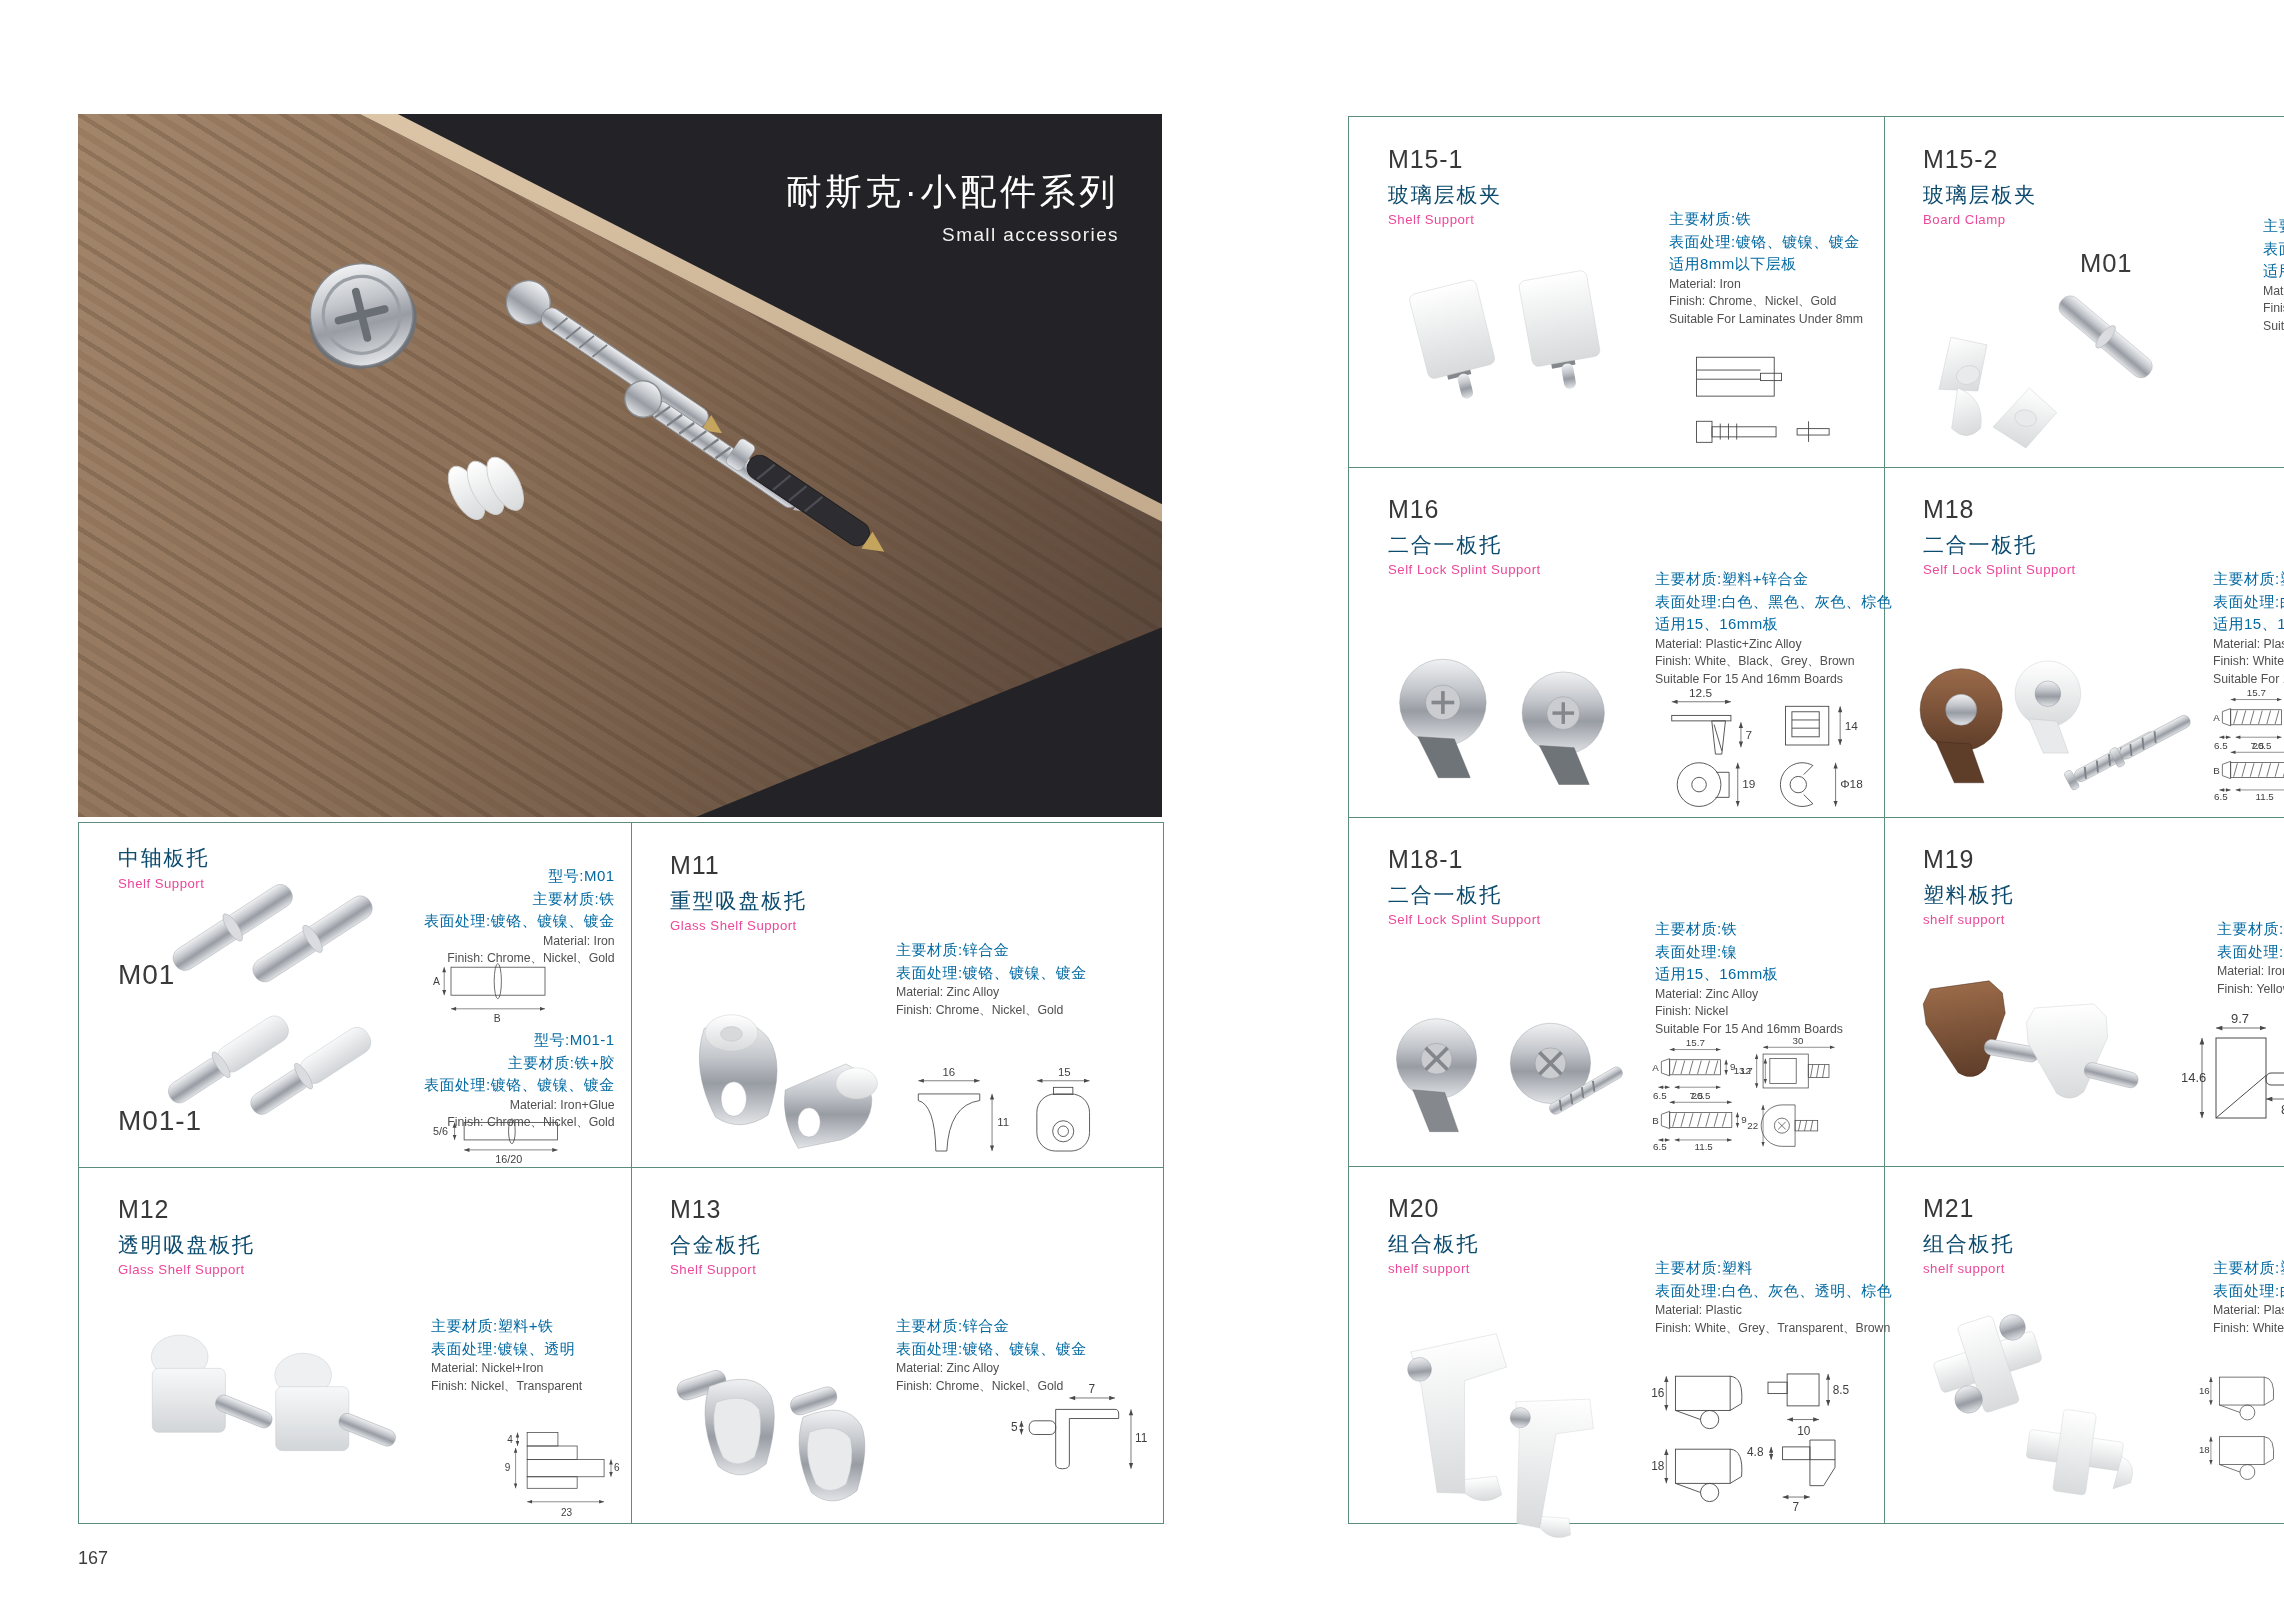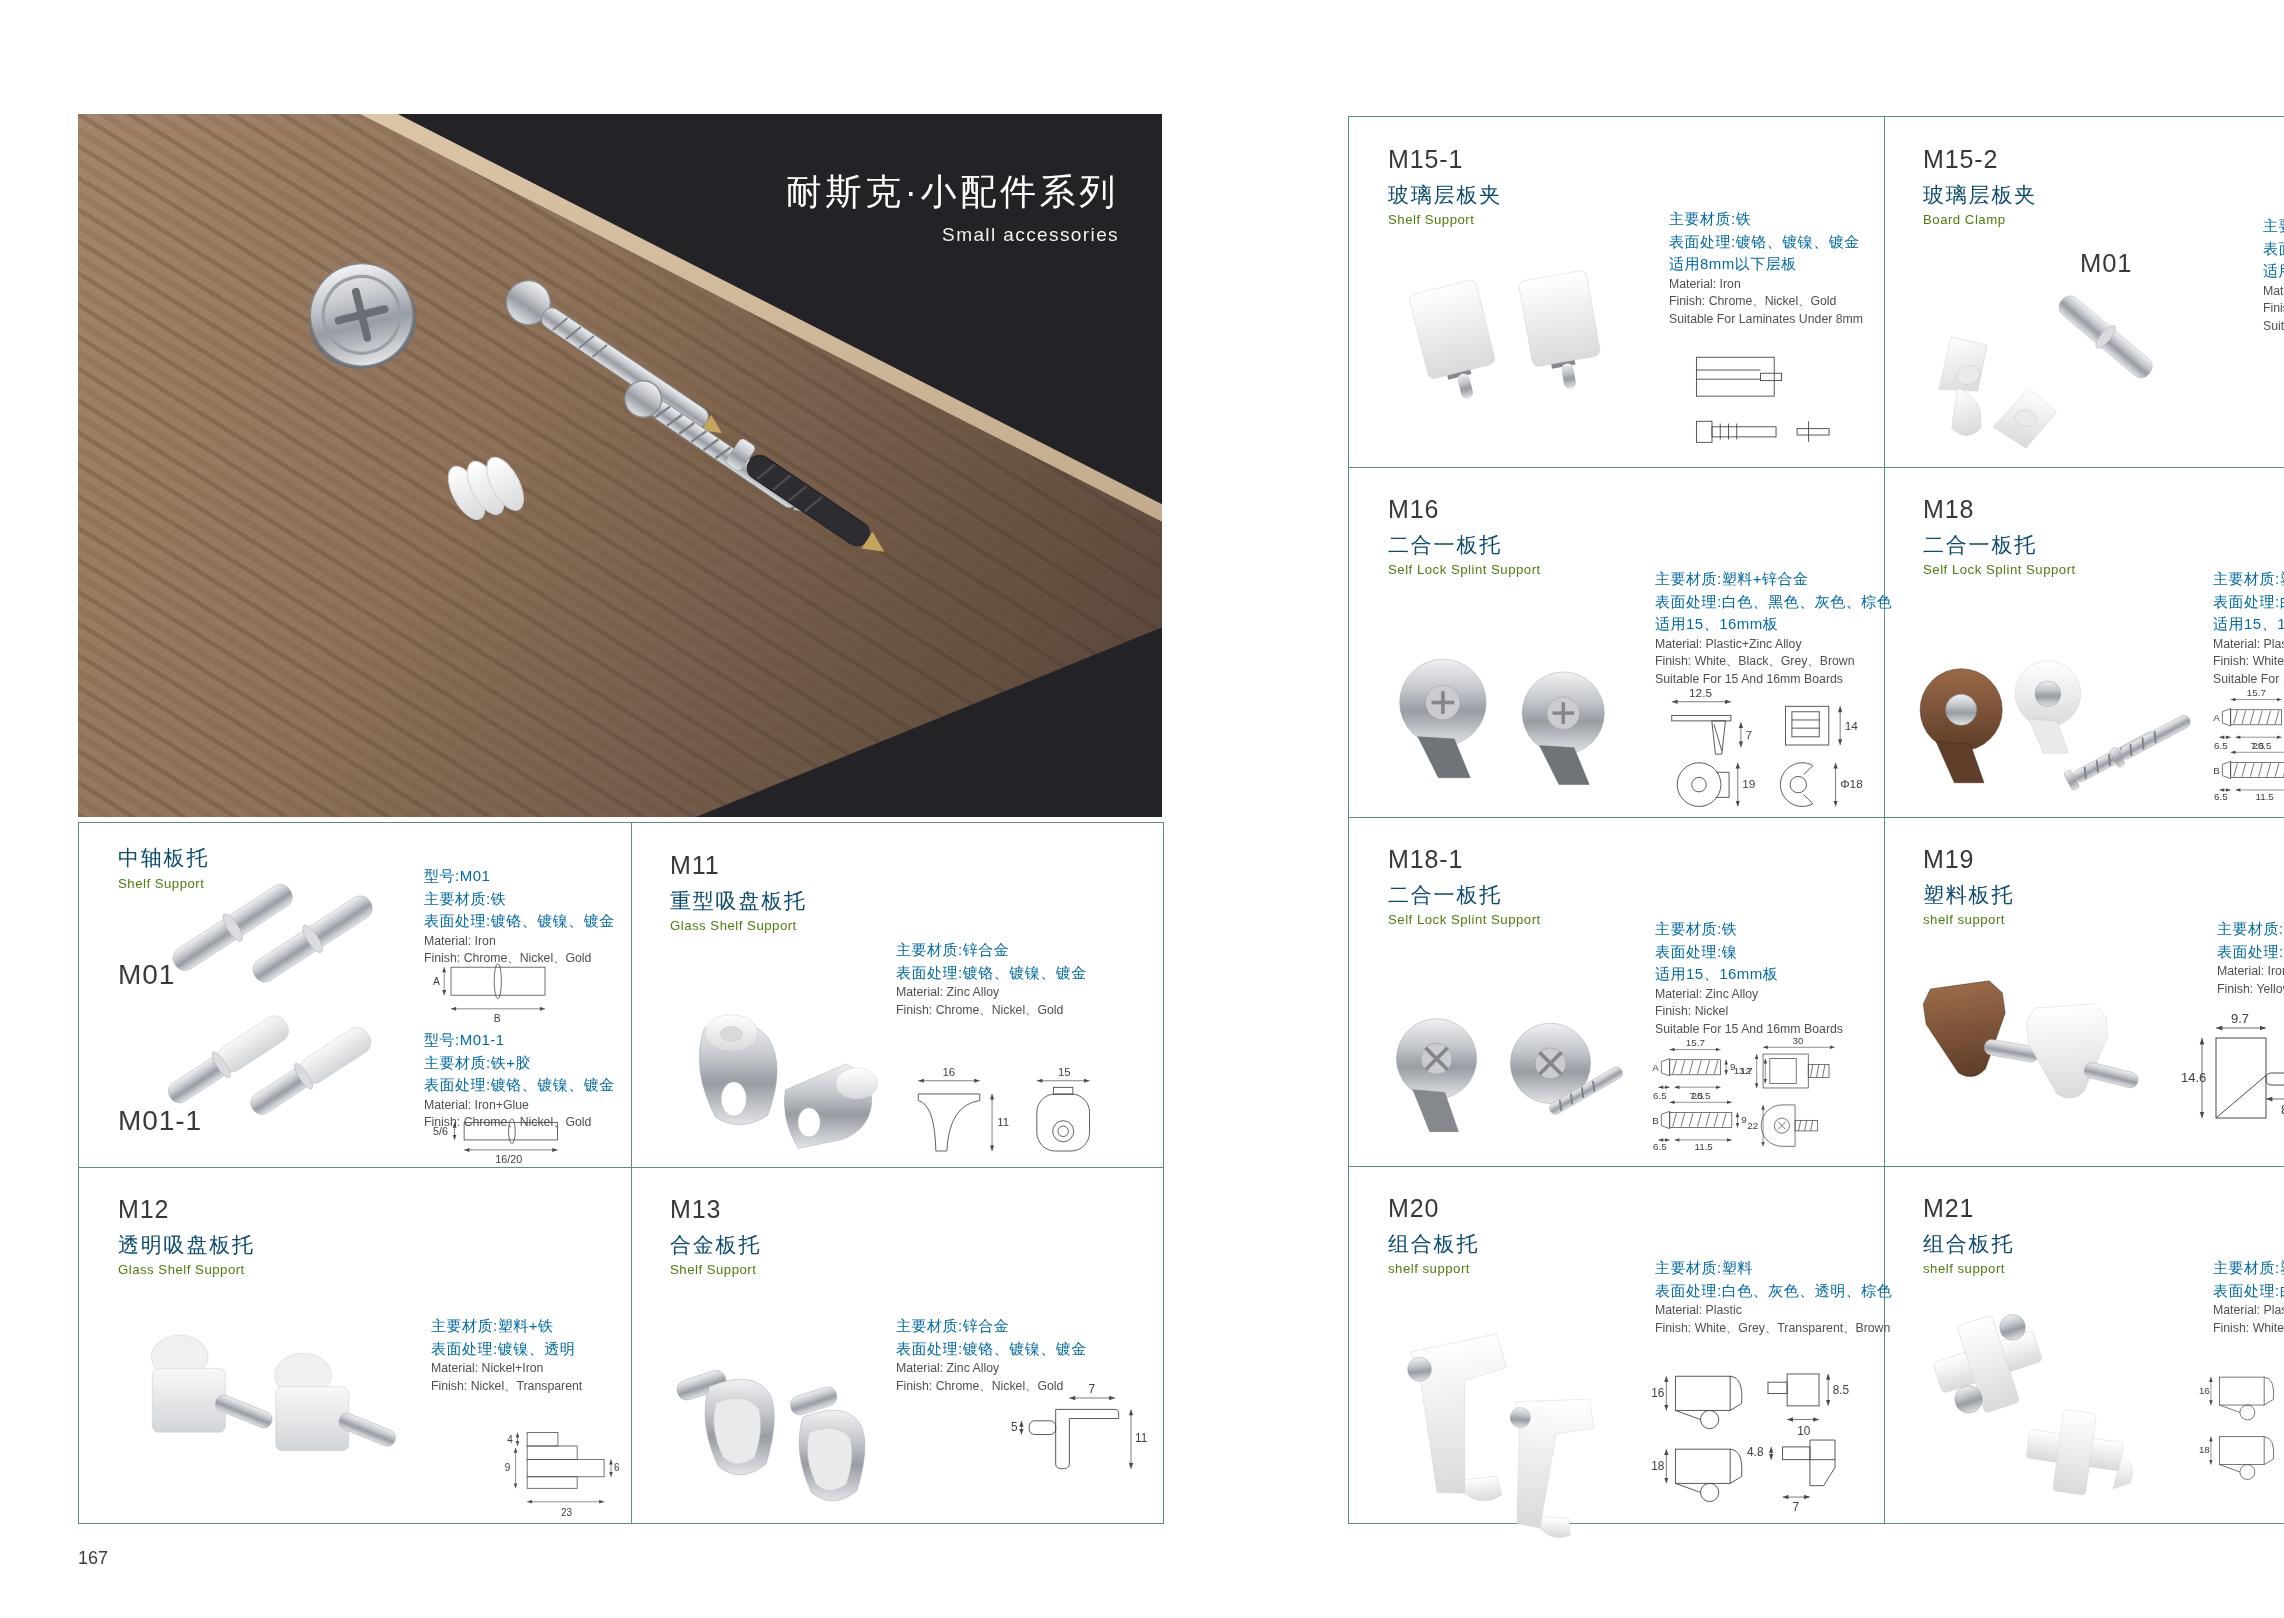--- a/index.html
+++ b/index.html
@@ -24,21 +24,21 @@
   .hero-title{position:absolute;right:43px;top:54px;text-align:right;color:#ffffff;}
   .hero-title .t1{font-size:36px;letter-spacing:3.7px;font-weight:500;}
   .hero-title .t2{font-size:19px;letter-spacing:1.4px;margin-top:7.3px;color:#f2f2f2;font-weight:300;}
   
   .tbl{position:absolute;border:0.9px solid var(--line);}
   .vl{position:absolute;top:0;bottom:0;width:0.9px;background:var(--line);}
   .hl{position:absolute;left:0;right:0;height:0.9px;background:var(--line);}
   .cell{position:absolute;}
   .code{position:absolute;left:39px;top:28px;font-size:25px;color:#383838;letter-spacing:0.9px;}
   .zh{position:absolute;left:39px;top:64px;font-size:21px;color:#0c4a6e;letter-spacing:1.8px;}
-  .en{position:absolute;left:39px;top:95px;font-size:13.2px;color:#4d7c0f;letter-spacing:0.5px;}
+  .en{position:absolute;left:39px;top:95px;font-size:13.2px;color:#ec4899;letter-spacing:0.5px;}
   .spec{position:absolute;}
   .szh{font-size:15px;line-height:1.5;color:#0369a1;letter-spacing:0.5px;white-space:nowrap;}
   .sen{font-size:12.3px;line-height:1.45;color:#505050;white-space:nowrap;}
   .bigcode{position:absolute;font-size:28px;color:#3a3a3a;letter-spacing:0.9px;}
   .photo{position:absolute;}
   .diagram{position:absolute;}
   .diagram line,.diagram path,.diagram rect,.diagram circle,.diagram ellipse{stroke:#4a4a4a;fill:none;stroke-width:2px;}
   .diagram line.dim{stroke-width:1.6px;}
   .diagram text{fill:#3f3f3f;font-size:26px;stroke:none;font-family:"Liberation Sans","DejaVu Sans",sans-serif;}
   .pagenum{position:absolute;font-size:18px;color:#3d3d3d;}
@@ -134,21 +134,21 @@
       <div class="hero-title">
         <div class="t1">耐斯克·小配件系列</div>
         <div class="t2">Small accessories</div>
       </div>
     </div>
 
     <div class="tbl" style="left:78px;top:822px;width:1084px;height:700px;">
       <div class="vl" style="left:552px"></div>
       <div class="hl" style="top:344px"></div>
 
-      <div class="cell" style="left:0;top:0;width:552px;height:344px;">
+      <div class="cell" style="left:0;top:0;width:552px;height:344px;text-align:right;">
         <div class="zh" style="top:21px">中轴板托</div>
         <div class="en" style="top:53px">Shelf Support</div>
 
         <svg class="photo" style="left:64px;top:55px" width="238" height="105" viewBox="0 0 520 230">
           <g transform="translate(70,190) rotate(-33)">
               <rect x="0" y="-26" width="300" height="52" rx="24" fill="url(#gm)" stroke="#a9adb2"></rect>
               <ellipse cx="150" cy="0" rx="12" ry="35" fill="#dadcdf" stroke="#a9adb2"></ellipse>
             </g>
           <g transform="translate(245,215) rotate(-33)">
               <rect x="0" y="-26" width="300" height="52" rx="24" fill="url(#gm)" stroke="#a9adb2"></rect>

